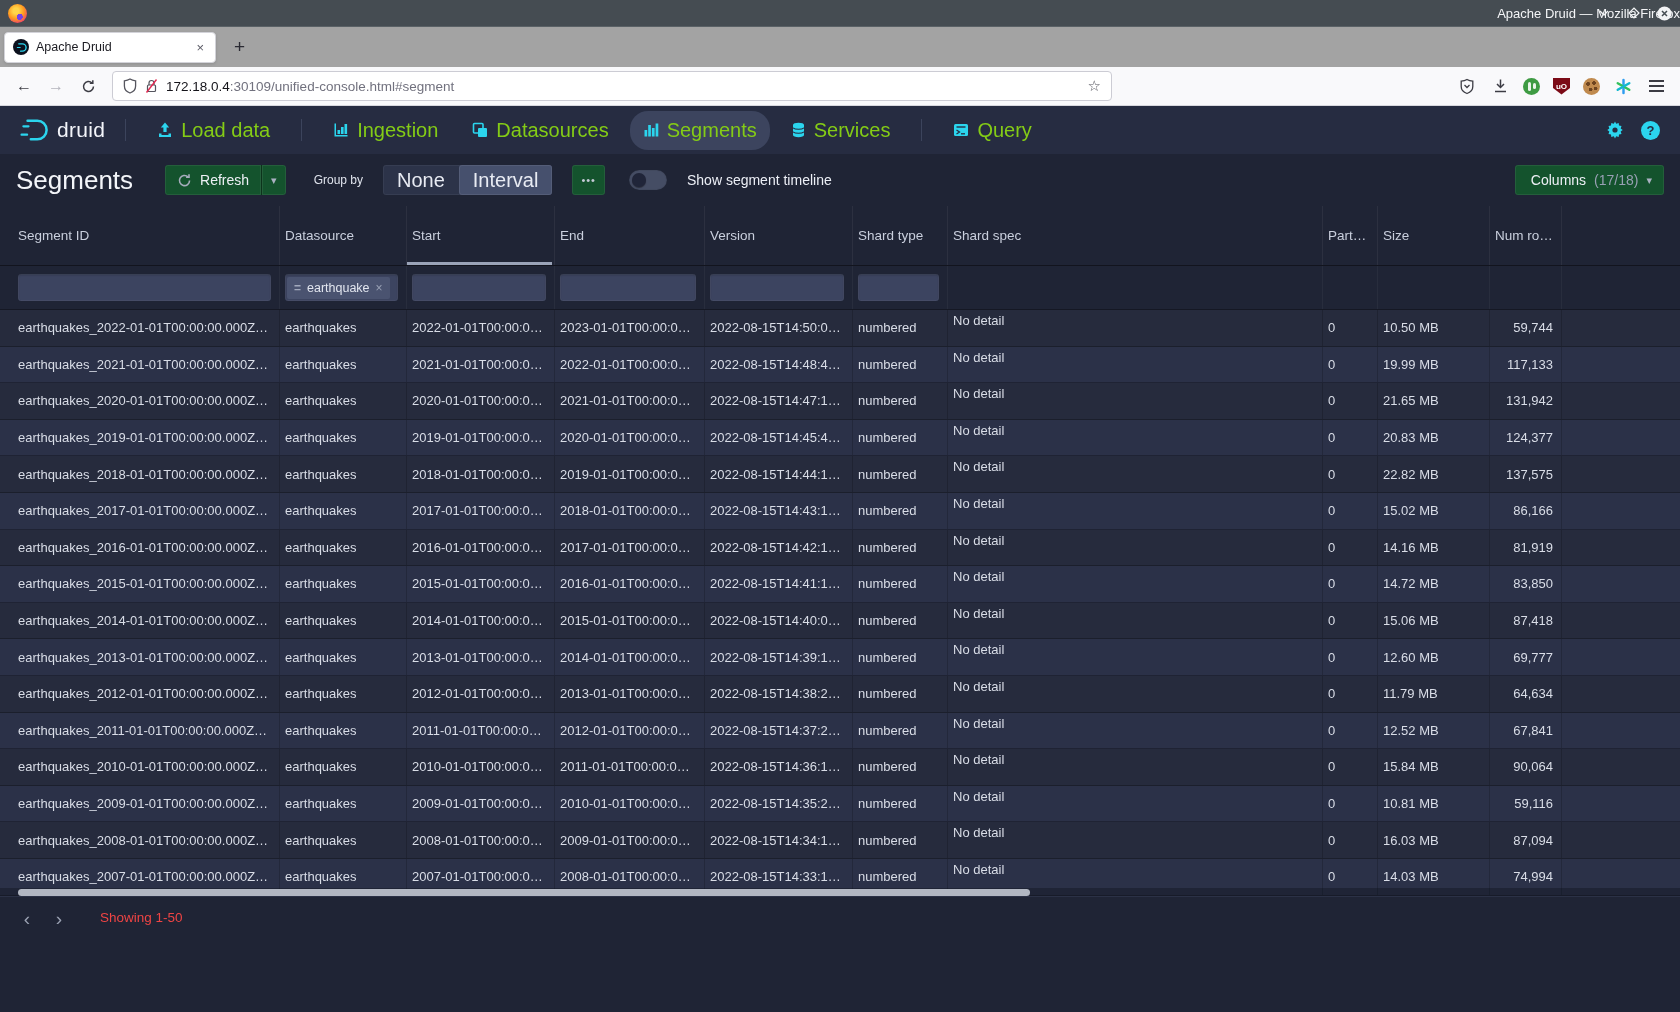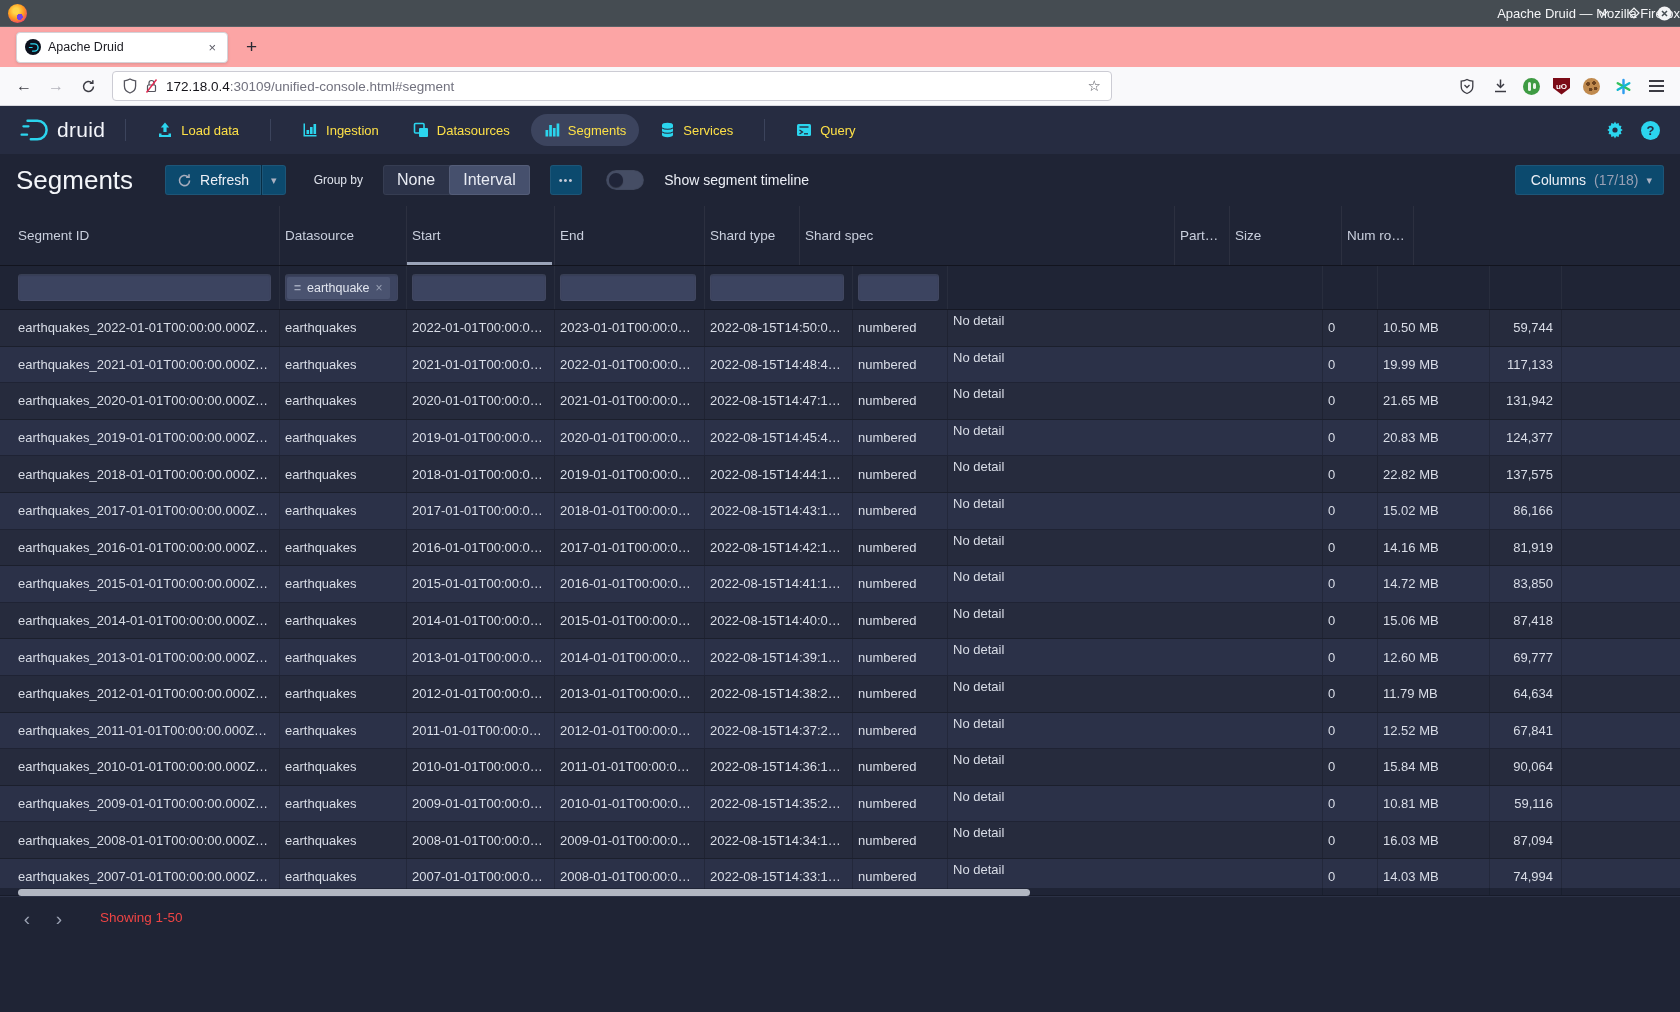--- a/index.html
+++ b/index.html
@@ -13,22 +13,22 @@
   .fx-logo { width:19px; height:19px; border-radius:50%;
              background: radial-gradient(circle at 62% 68%, #7542e5 0 17%, rgba(0,0,0,0) 18%),
                          radial-gradient(circle at 42% 36%, #ffd54a 0 18%, #ff9a1f 48%, #f0545c 72%, #b5007f 95%);
   }
   .titlebar-title { position:absolute; left:0; right:0; text-align:right; color:#f4f5f7;
                     font-size:13px; pointer-events:none; }
   .win-controls { margin-left:auto; display:flex; align-items:center; gap:14px; z-index:2; }
   .win-btn { width:16px; height:16px; display:flex; align-items:center; justify-content:center; }
 
   
-  .tabstrip { height:41px; background:#fca5a5; display:flex; align-items:center;
-              padding:5px 4px 5px 16px; border-top:1px solid #5a6166; flex:none; }
+  .tabstrip { height:41px; background:#a3a3a3; display:flex; align-items:center;
+              padding:5px 4px 5px 4px; border-top:1px solid #5a6166; flex:none; }
   .tab { width:212px; height:31px; background:#ffffff; border:1px solid #d3d3d9; border-radius:4px;
          box-shadow:0 1px 3px rgba(0,0,0,.12); display:flex; align-items:center; gap:7px;
          padding:0 8px; }
   .favicon { width:16px; height:16px; border-radius:50%; background:#0c111d; flex:none;
              display:flex; align-items:center; justify-content:center; }
   .tab-label { font-size:12.5px; color:#1b1b21; flex:1; white-space:nowrap; overflow:hidden; }
   .tab-close { color:#5b5b66; font-size:13px; padding:0 3px; }
   .newtab { color:#2a2a33; font-size:19px; font-weight:300; padding:0 12px; margin-left:6px; }
 
   
@@ -59,42 +59,42 @@
                             #c08a4e; }
   .hamburger { display:flex; flex-direction:column; gap:3px; }
   .hamburger i { width:15px; height:2px; background:#3c3c44; display:block; }
 
   
   .druid-nav { height:48px; background:#262c41; display:flex; align-items:center;
                padding:0 14px; flex:none; }
   .brand { display:flex; align-items:center; gap:7px; padding:0 6px; }
   .brand-text { color:#f3f5fa; font-size:21px; font-weight:400; letter-spacing:.3px; }
   .nav-divider { width:1px; height:22px; background:#3c445c; margin:0 14px; }
-  .nav-item { display:flex; align-items:center; gap:8px; color:#fde047; font-size:13px;
+  .nav-item { display:flex; align-items:center; gap:8px; color:#84cc16; font-size:20px;
               padding:8px 13px; border-radius:18px; margin:12px 4px; white-space:nowrap; }
   .nav-item.active { background:#3c445e; }
   .nav-right { margin-left:auto; display:flex; align-items:center; gap:16px; padding-right:6px; }
   .help-circle { width:19px; height:19px; border-radius:50%; background:#2bd5ee; color:#262c41;
                  font-size:13px; font-weight:bold; display:flex; align-items:center; justify-content:center; }
 
   
   .content { flex:1; display:flex; flex-direction:column; background:#1f2435; min-height:0; }
   .view-toolbar { height:52px; display:flex; align-items:center; padding:0 16px; gap:10px; flex:none; }
   .page-title { font-size:26px; color:#f3f5f9; font-weight:400; margin-right:22px; }
-  .btn { background:#0c4a6e; box-shadow:inset 0 0 0 1px rgba(255,255,255,.07);
+  .btn { background:#14532d; box-shadow:inset 0 0 0 1px rgba(255,255,255,.07);
          color:#eef0f6; font-size:14px; height:30px; display:flex; align-items:center;
          padding:0 12px; border-radius:3px; gap:8px; white-space:nowrap; }
   .split { display:flex; }
   .split .btn.main { border-radius:3px 0 0 3px; }
   .split .btn.caret { border-radius:0 3px 3px 0; padding:0 9px; border-left:1px solid rgba(0,0,0,.38); }
   .caret-glyph { color:#aab1c2; font-size:11px; }
   .groupby-label { color:#dfe3ec; font-size:12px; margin:0 10px 0 18px; }
   .seg-group { display:flex; background:#2c3349; border-radius:3px;
                box-shadow:inset 0 0 0 1px rgba(255,255,255,.05); }
-  .seg-btn { color:#e8ebf3; font-size:16px; height:30px; display:flex; align-items:center;
+  .seg-btn { color:#e8ebf3; font-size:20px; height:30px; display:flex; align-items:center;
              padding:12px 14px; border-radius:3px; }
   .seg-btn.selected { background:#46506d; box-shadow:inset 0 0 0 1px rgba(255,255,255,.08); }
   .more-btn { margin-left:10px; padding:0 9px; letter-spacing:1px; font-size:11px; color:#c6cbd8; }
   .switch { width:38px; height:20px; background:#454d64; border-radius:10px; margin:0 10px 0 14px;
             position:relative; box-shadow:inset 0 0 1px rgba(0,0,0,.5); }
   .switch .knob { position:absolute; left:3px; top:3px; width:14px; height:14px; border-radius:50%;
                   background:#202539; box-shadow:0 1px 1px rgba(0,0,0,.4); }
   .switch-label { color:#eceff6; font-size:14px; }
   .columns-btn { margin-left:auto;padding-left:16px; }
   .muted { color:#99a0b4; }
@@ -370,20 +370,23 @@
         <div class="cell c1">
             <span>Datasource</span>
           </div>
         <div class="cell c2">
             <span>Start</span>
             <div class="sort-bar"></div>
           </div>
         <div class="cell c3">
             <span>End</span>
           </div>
+        <div class="cell c4">
+            <span>Version</span>
+          </div>
         <div class="cell c5">
             <span>Shard type</span>
           </div>
         <div class="cell c6">
             <span>Shard spec</span>
           </div>
         <div class="cell c7">
             <span>Partition</span>
           </div>
         <div class="cell c8">

